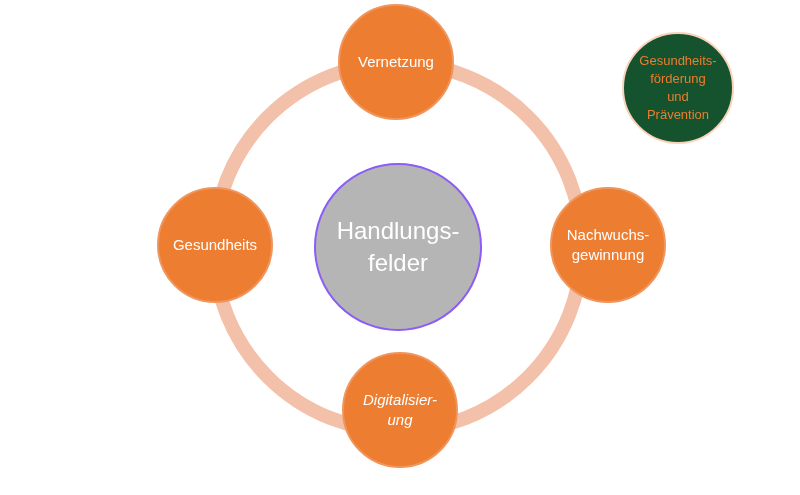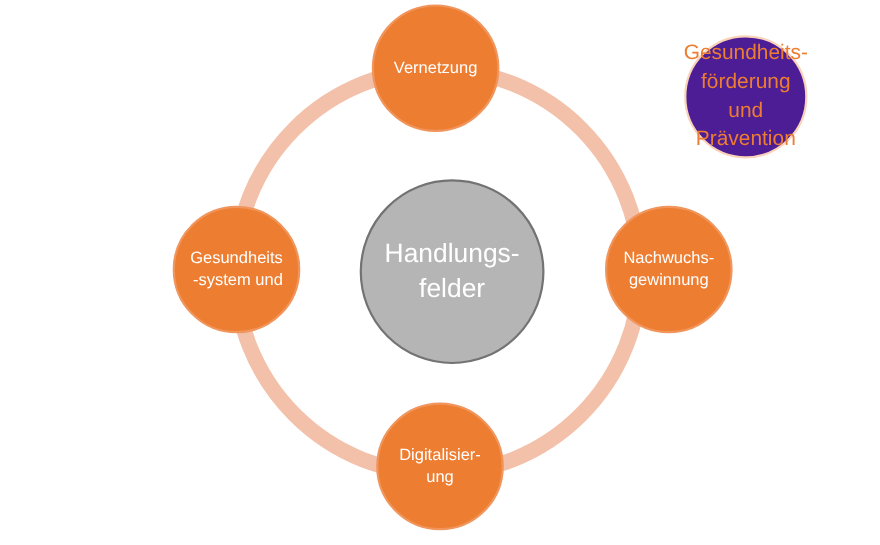--- a/index.html
+++ b/index.html
@@ -42,43 +42,43 @@
     width: 116px;
     height: 116px;
     background: #ED7D31;
     border: 2px solid #F0955C;
     color: #FFFFFF;
     font-size: 15px;
     line-height: 1.32;
   }
   .node-top    { left: 396px; top: 62px;  }
   .node-right  { left: 608px; top: 245px; }
-  .node-bottom { left: 400px; top: 424px; }
+  .node-bottom { left: 400px; top: 410px; font-style: italic; }
   .node-left   { left: 215px; top: 245px; text-align: right; }
   .center-circle {
-    left: 411px;
+    left: 398px;
     top: 247px;
     width: 168px;
     height: 168px;
     background: #B5B5B5;
-    border: 2px solid #737373;
+    border: 2px solid #8b5cf6;
     color: #FFFFFF;
     font-size: 24px;
     line-height: 1.35;
     z-index: 3;
   }
   .side-circle {
     left: 678px;
     top: 88px;
     width: 112px;
     height: 112px;
-    background: #4c1d95;
+    background: #14532d;
     border: 2px solid #F9D2B9;
     color: #ED7D31;
-    font-size: 19px;
+    font-size: 13px;
     line-height: 1.38;
   }
   .label-line { display: block; }
 </style>
 </head>
 <body>
 
 <div class="canvas">
 
   <div class="ring"></div>
@@ -106,21 +106,20 @@
   <div class="circle node node-bottom">
     <div>
       <span class="label-line">Digitalisier-</span>
       <span class="label-line">ung</span>
     </div>
   </div>
 
   <div class="circle node node-left">
     <div>
       <span class="label-line">Gesundheits</span>
-      <span class="label-line">-system und</span>
     </div>
   </div>
 
   <div class="circle side-circle">
     <div>
       <span class="label-line">Gesundheits-</span>
       <span class="label-line">förderung</span>
       <span class="label-line">und</span>
       <span class="label-line">Prävention</span>
     </div>

